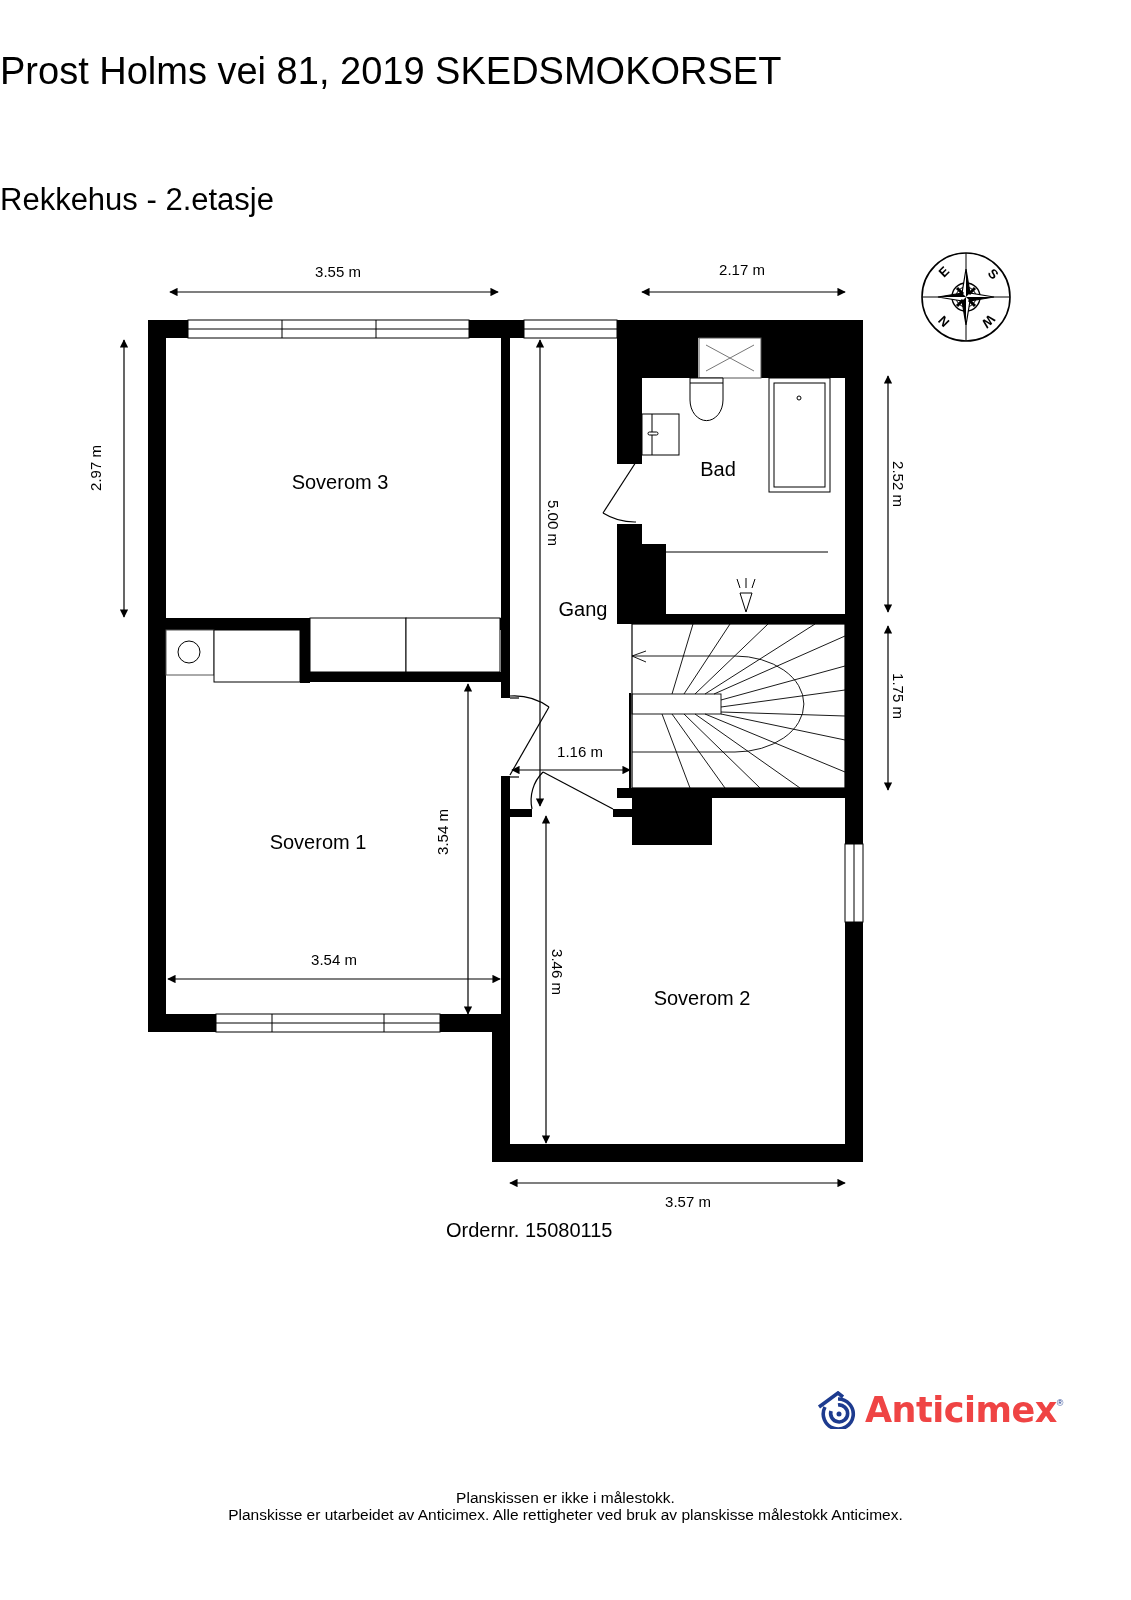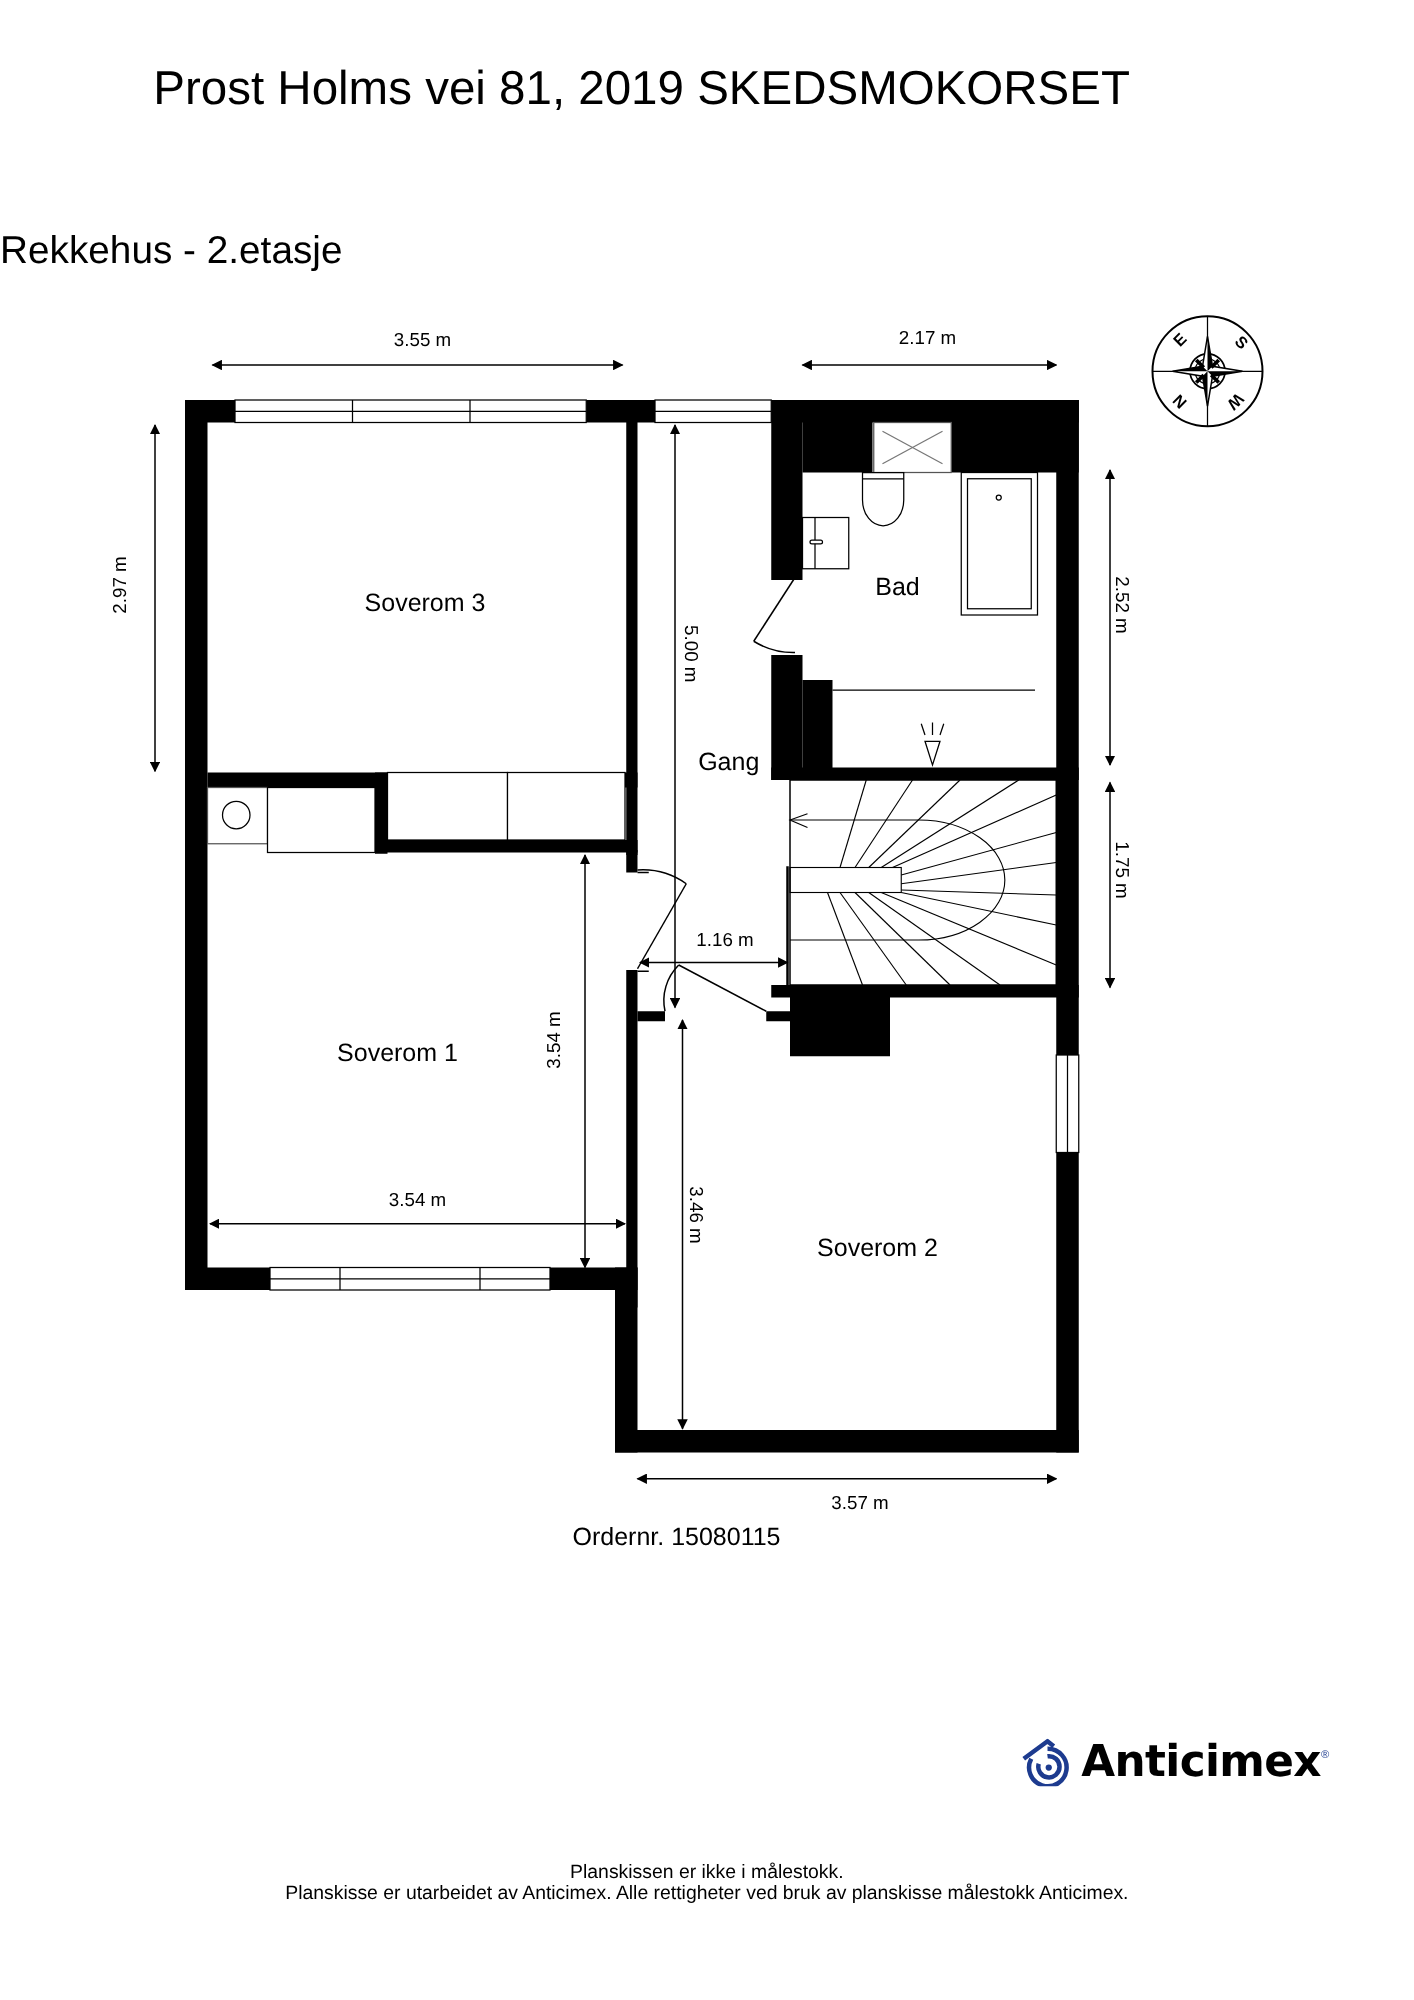--- a/index.html
+++ b/index.html
@@ -1,26 +1,26 @@
 <!DOCTYPE html>
 <html><head>
 <meta charset="utf-8">
 <style>
   html, body { margin: 0; padding: 0; background: #ffffff; }
   body { width: 1131px; height: 1600px; position: relative; overflow: hidden;
          font-family: "Liberation Sans", sans-serif; color: #000; }
-  .title { position: absolute; left: 0; width: 904px; top: 50px; text-align: right;
+  .title { position: absolute; left: 0; width: 904px; top: 50px; text-align: left;
            font-size: 38px; letter-spacing: 0; }
   .subtitle { position: absolute; left: 0; width: 1131px; top: 182px; text-align: left;
               font-size: 31px; }
   .plan { position: absolute; left: 0; top: 0; }
-  .order { position: absolute; left: 446px; top: 1219px; font-size: 20px; margin-left: 12px; }
+  .order { position: absolute; left: 446px; top: 1219px; font-size: 20px; }
   .logo { position: absolute; left: 817px; top: 1390px; display: flex; align-items: center; }
   .logo-text { font-family: "DejaVu Sans", sans-serif; font-weight: bold; font-size: 35px;
-               color: #000000; margin-left: 6px; letter-spacing: -0.5px; }
+               color: #ef4444; margin-left: 6px; letter-spacing: -0.5px; }
   .logo-reg { font-size: 9px; color: #1d3b8f; align-self: flex-start; margin-top: 8px; }
   .footer { position: absolute; left: 0; width: 1131px; top: 1489px; text-align: center;
             font-size: 15.5px; line-height: 17px; }
   svg text { font-family: "Liberation Sans", sans-serif; }
 </style>
 </head>
 <body>
 
 <div class="title">Prost Holms vei 81, 2019 SKEDSMOKORSET</div>
 <div class="subtitle">Rekkehus  - 2.etasje</div>

